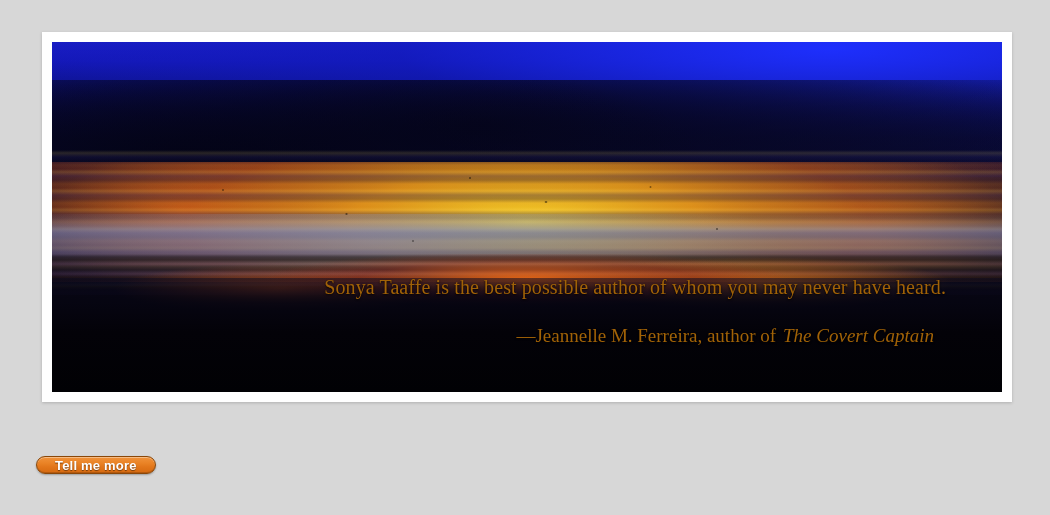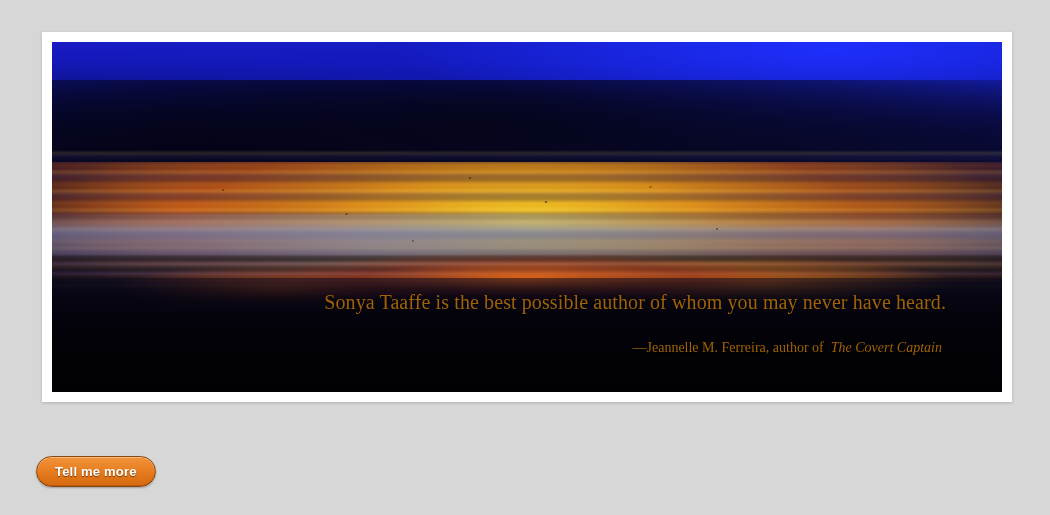--- a/index.html
+++ b/index.html
@@ -147,37 +147,37 @@
   }
   #quote-text {
     font-size: 20px;
     line-height: 1.25;
     letter-spacing: 0.1px;
     margin: 0 0 24px 0;
     text-shadow: 0 1px 2px rgba(0,0,0,0.9);
     white-space: nowrap;
   }
   #quote-attribution {
-    font-size: 14px;
+    font-size: 19px;
     line-height: 1.25;
-    margin: 4px;
+    margin: 12px;
     text-shadow: 0 1px 2px rgba(0,0,0,0.9);
     white-space: nowrap;
   }
   #quote-book-title {
     font-style: italic;
     padding-left: 7px;
   }
 
   
   #tell-me-more-button {
     position: absolute;
     left: 36px;
     top: 456px;
-    height: 31px;
+    height: 18px;
     padding: 0 18px;
     border: 1px solid #8a4708;
     border-radius: 16px;
     background: linear-gradient(180deg, #f0923b 0%, #ea8326 38%, #e2761a 62%, #d66a10 100%);
     box-shadow:
       inset 0 1px 0 rgba(255,255,255,0.38),
       inset 0 -1px 0 rgba(0,0,0,0.16),
       0 1px 2px rgba(0,0,0,0.28);
     color: #ffffff;
     font-family: "Liberation Sans", sans-serif;

